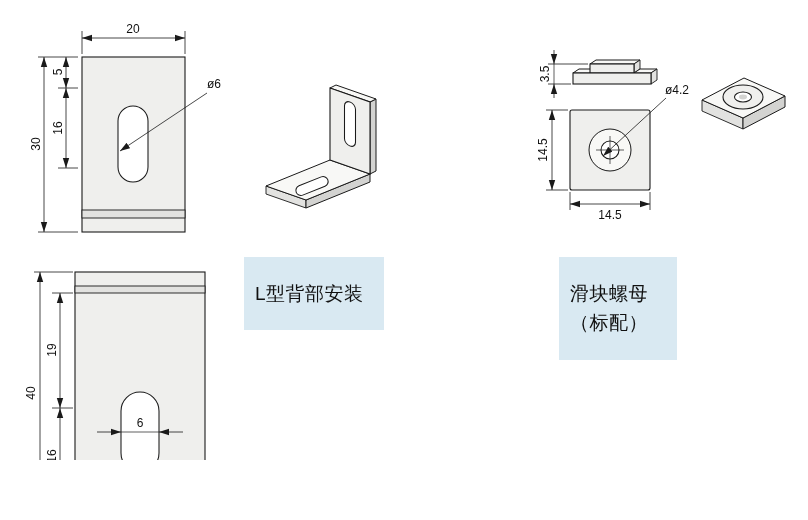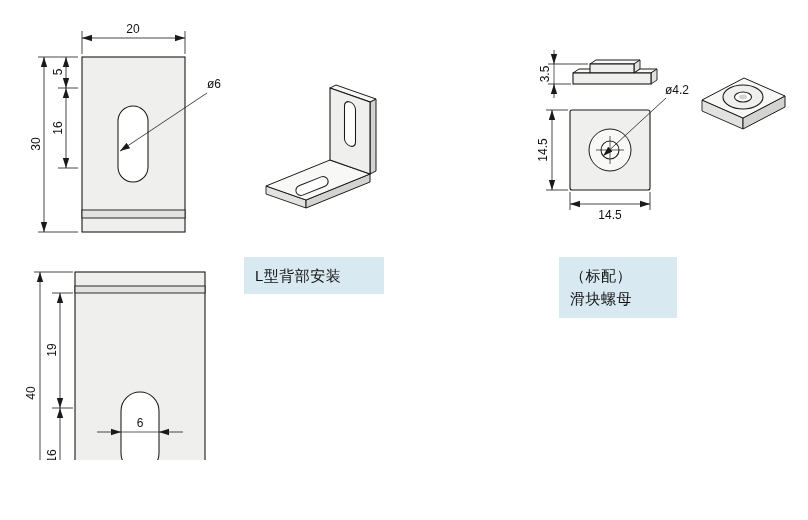--- a/index.html
+++ b/index.html
@@ -16,23 +16,23 @@
   .part-dark  {fill:var(--part_fill_dark);stroke:var(--line);stroke-width:.9;}
   .part-darker{fill:var(--part_fill_darker);stroke:var(--line);stroke-width:1;}
   .hole       {fill:var(--hole_fill);stroke:var(--line);stroke-width:1.05;}
   .dl   {stroke:var(--line);stroke-width:.8;fill:none;}
   .thin {stroke-width:.7;}
   .dim  {font-size:12px;fill:var(--text);}
   .label-box{
     position:absolute;
     background:var(--label_bg);
     color:var(--text);
-    font-size:15px;
+    font-size:19px;
     line-height:1.55;
-    padding:7px 11px;
+    padding:22px 11px;
     letter-spacing:.5px;
   }
   .label-box--bracket{left:244px;top:257px;width:118px;}
   .label-box--nut{left:559px;top:257px;width:96px;}
 </style>
 </head>
 <body>
 
 <div class="stage">
 
@@ -159,17 +159,17 @@
     <ellipse class="hole" cx="743" cy="97" rx="8.5" ry="5"></ellipse>
     <ellipse cx="743" cy="97" rx="4" ry="2.4" style="fill:var(--part_fill_darker)"></ellipse>
   </g>
 </svg>
 
 <div class="label-box label-box--bracket">
   <div>L型背部安装</div>
 </div>
 
 <div class="label-box label-box--nut">
+  <div>滑块螺母</div>
   <div>（标配）</div>
-  <div>滑块螺母</div>
 </div>
 
 </div>
 
 </body></html>

